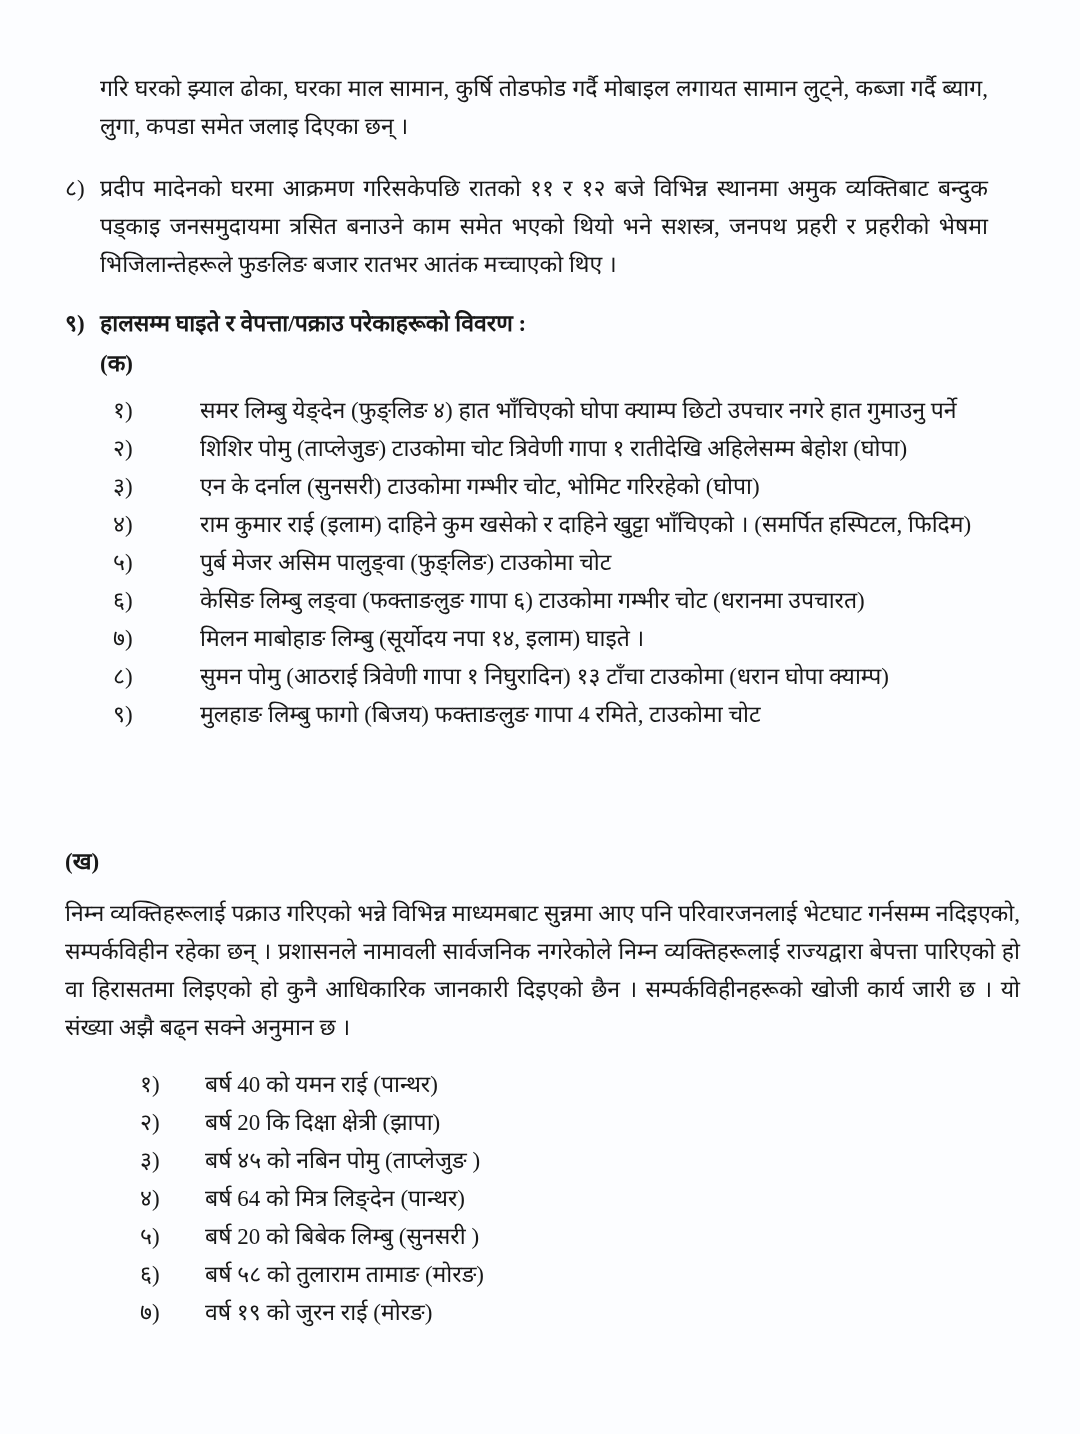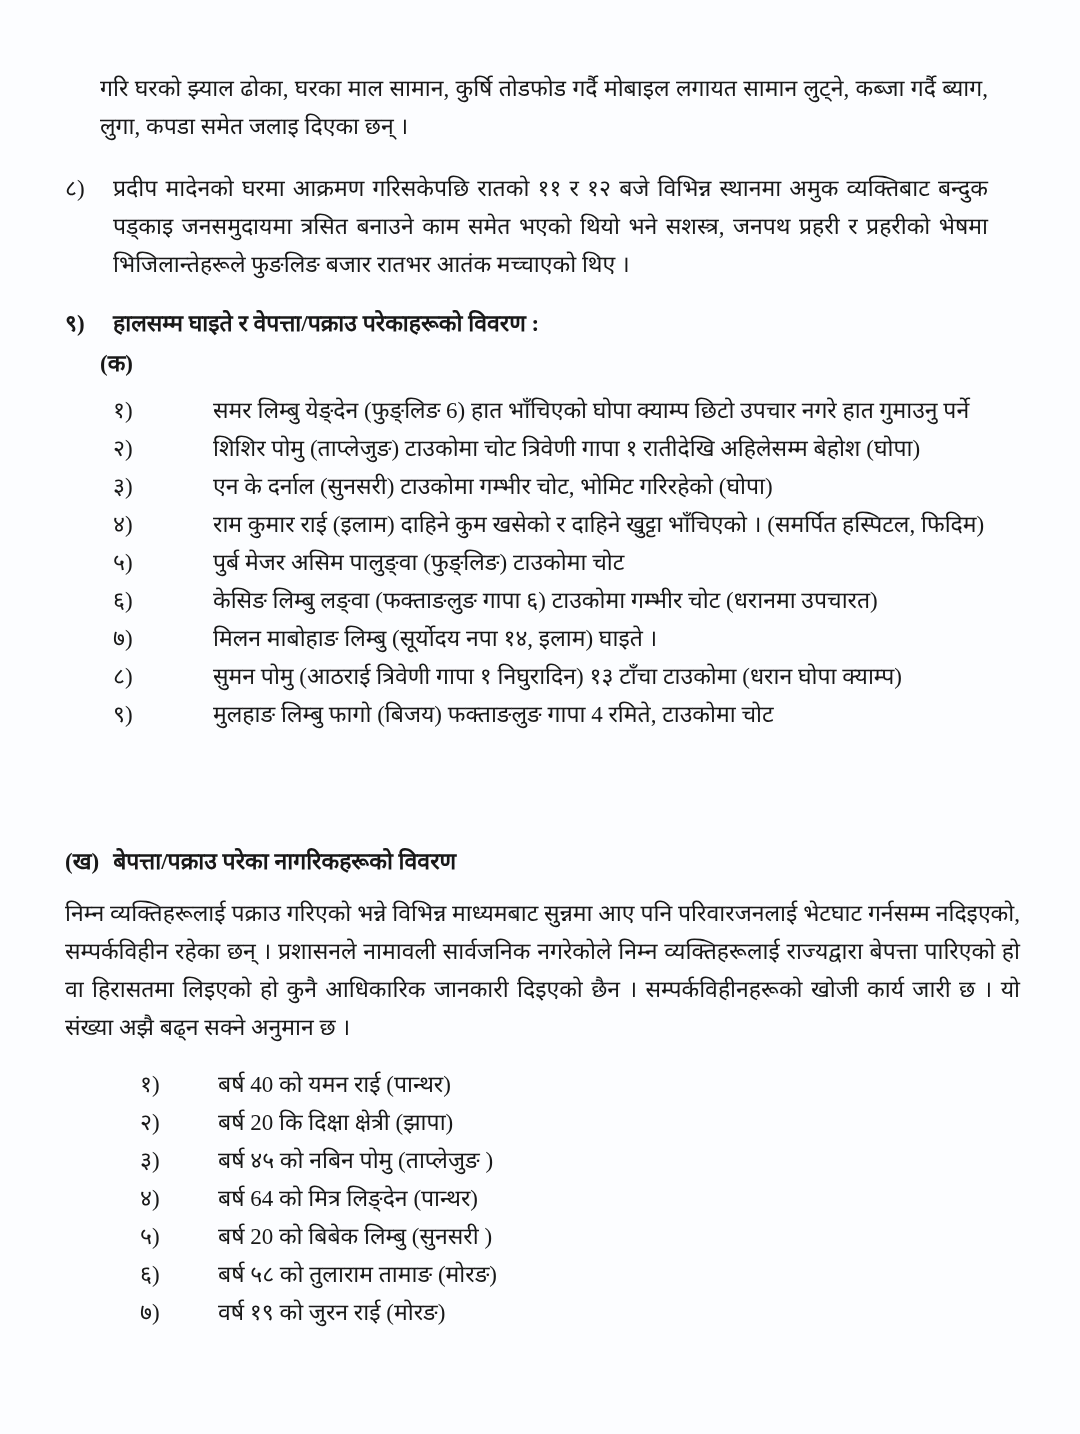--- a/index.html
+++ b/index.html
@@ -17,21 +17,21 @@
     overflow: hidden;
     padding-left: 15px;
   }
   .abs { position: absolute; }
   .just { text-align: justify; }
   .bold { font-weight: 700; }
   .row { display: flex; align-items: flex-start; }
   .num-narrow { flex: 0 0 35px; }
   .num-wide   { flex: 0 0 87px; }
   .num-mid    { flex: 0 0 65px; }
-  .grow { flex: 1 1 auto; margin-left: 13px; }
+  .grow { flex: 1 1 auto; }
   .heading-row { display: flex; }
   .label-gap { margin-right: 14px; }
   .scan-bar {
     position: absolute;
     right: 0;
     width: 9px;
     background: #0c0c0c;
   }
 </style>
 </head>
@@ -53,21 +53,21 @@
     <div class="grow">हालसम्म घाइते र वेपत्ता/पक्राउ परेकाहरूको विवरण :</div>
   </div>
 
   <div class="abs heading-row bold" style="left:100px; top:345px;">
     <span class="label-gap">(क)</span>
   </div>
 
   <div class="abs" style="left:113px; top:392px; width:877px;">
     <div class="row">
       <div class="num-wide">१)</div>
-      <div class="grow">समर लिम्बु येङ्देन (फुङ्लिङ 6) हात भाँचिएको घोपा क्याम्प छिटो उपचार नगरे हात गुमाउनु पर्ने</div>
+      <div class="grow">समर लिम्बु येङ्देन (फुङ्लिङ ४) हात भाँचिएको घोपा क्याम्प छिटो उपचार नगरे हात गुमाउनु पर्ने</div>
     </div>
     <div class="row">
       <div class="num-wide">२)</div>
       <div class="grow">शिशिर पोमु (ताप्लेजुङ) टाउकोमा चोट त्रिवेणी गापा १ रातीदेखि अहिलेसम्म बेहोश (घोपा)</div>
     </div>
     <div class="row">
       <div class="num-wide">३)</div>
       <div class="grow">एन के दर्नाल (सुनसरी) टाउकोमा गम्भीर चोट, भोमिट गरिरहेको (घोपा)</div>
     </div>
     <div class="row">
@@ -91,21 +91,20 @@
       <div class="grow">सुमन पोमु (आठराई त्रिवेणी गापा १ निघुरादिन) १३ टाँचा टाउकोमा (धरान घोपा क्याम्प)</div>
     </div>
     <div class="row">
       <div class="num-wide">९)</div>
       <div class="grow">मुलहाङ लिम्बु फागो (बिजय) फक्ताङलुङ गापा 4 रमिते, टाउकोमा चोट</div>
     </div>
   </div>
 
   <div class="abs heading-row bold" style="left:65px; top:843px;">
     <span class="label-gap">(ख)</span>
-    <span>बेपत्ता/पक्राउ परेका नागरिकहरूको विवरण</span>
   </div>
 
   <div class="abs just" style="left:65px; top:895px; width:955px;">निम्न व्यक्तिहरूलाई पक्राउ गरिएको भन्ने विभिन्न माध्यमबाट सुन्नमा आए पनि परिवारजनलाई भेटघाट गर्नसम्म नदिइएको, सम्पर्कविहीन रहेका छन् । प्रशासनले नामावली सार्वजनिक नगरेकोले निम्न व्यक्तिहरूलाई राज्यद्वारा बेपत्ता पारिएको हो वा हिरासतमा लिइएको हो कुनै आधिकारिक जानकारी दिइएको छैन । सम्पर्कविहीनहरूको खोजी कार्य जारी छ । यो संख्या अझै बढ्न सक्ने अनुमान छ ।</div>
 
   <div class="abs" style="left:140px; top:1066px; width:860px;">
     <div class="row">
       <div class="num-mid">१)</div>
       <div class="grow">बर्ष 40 को यमन राई (पान्थर)</div>
     </div>
     <div class="row">

